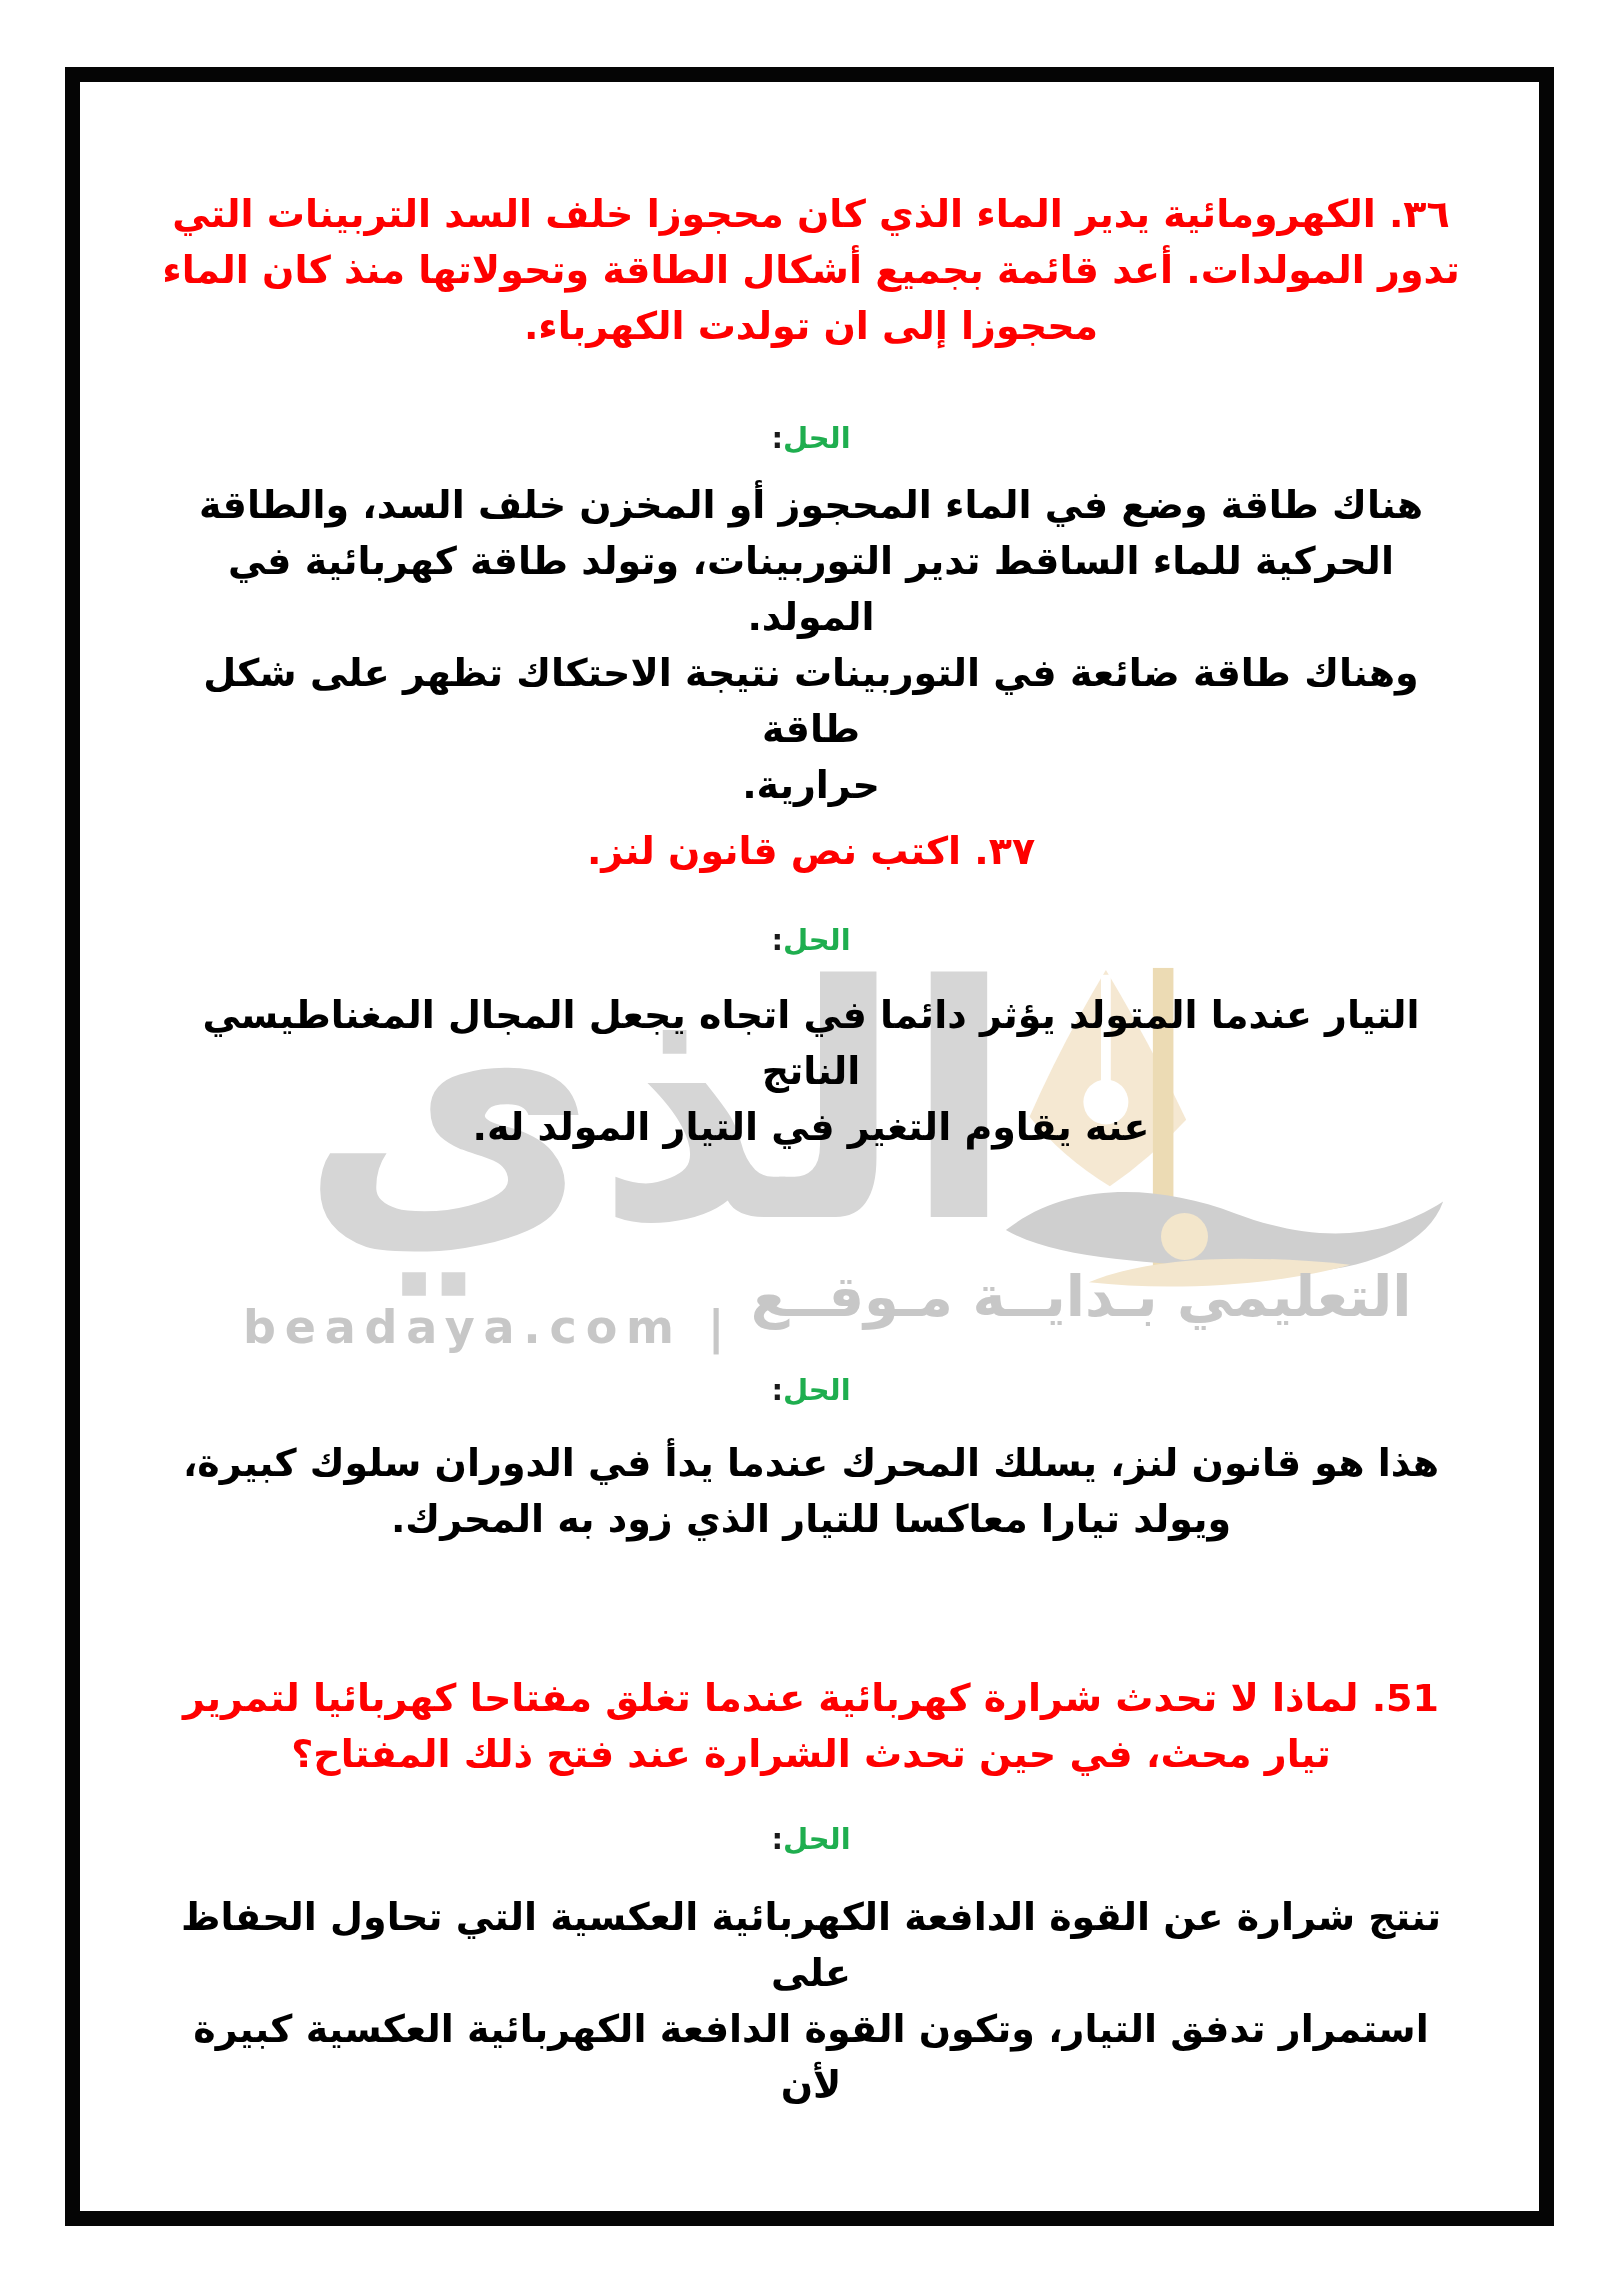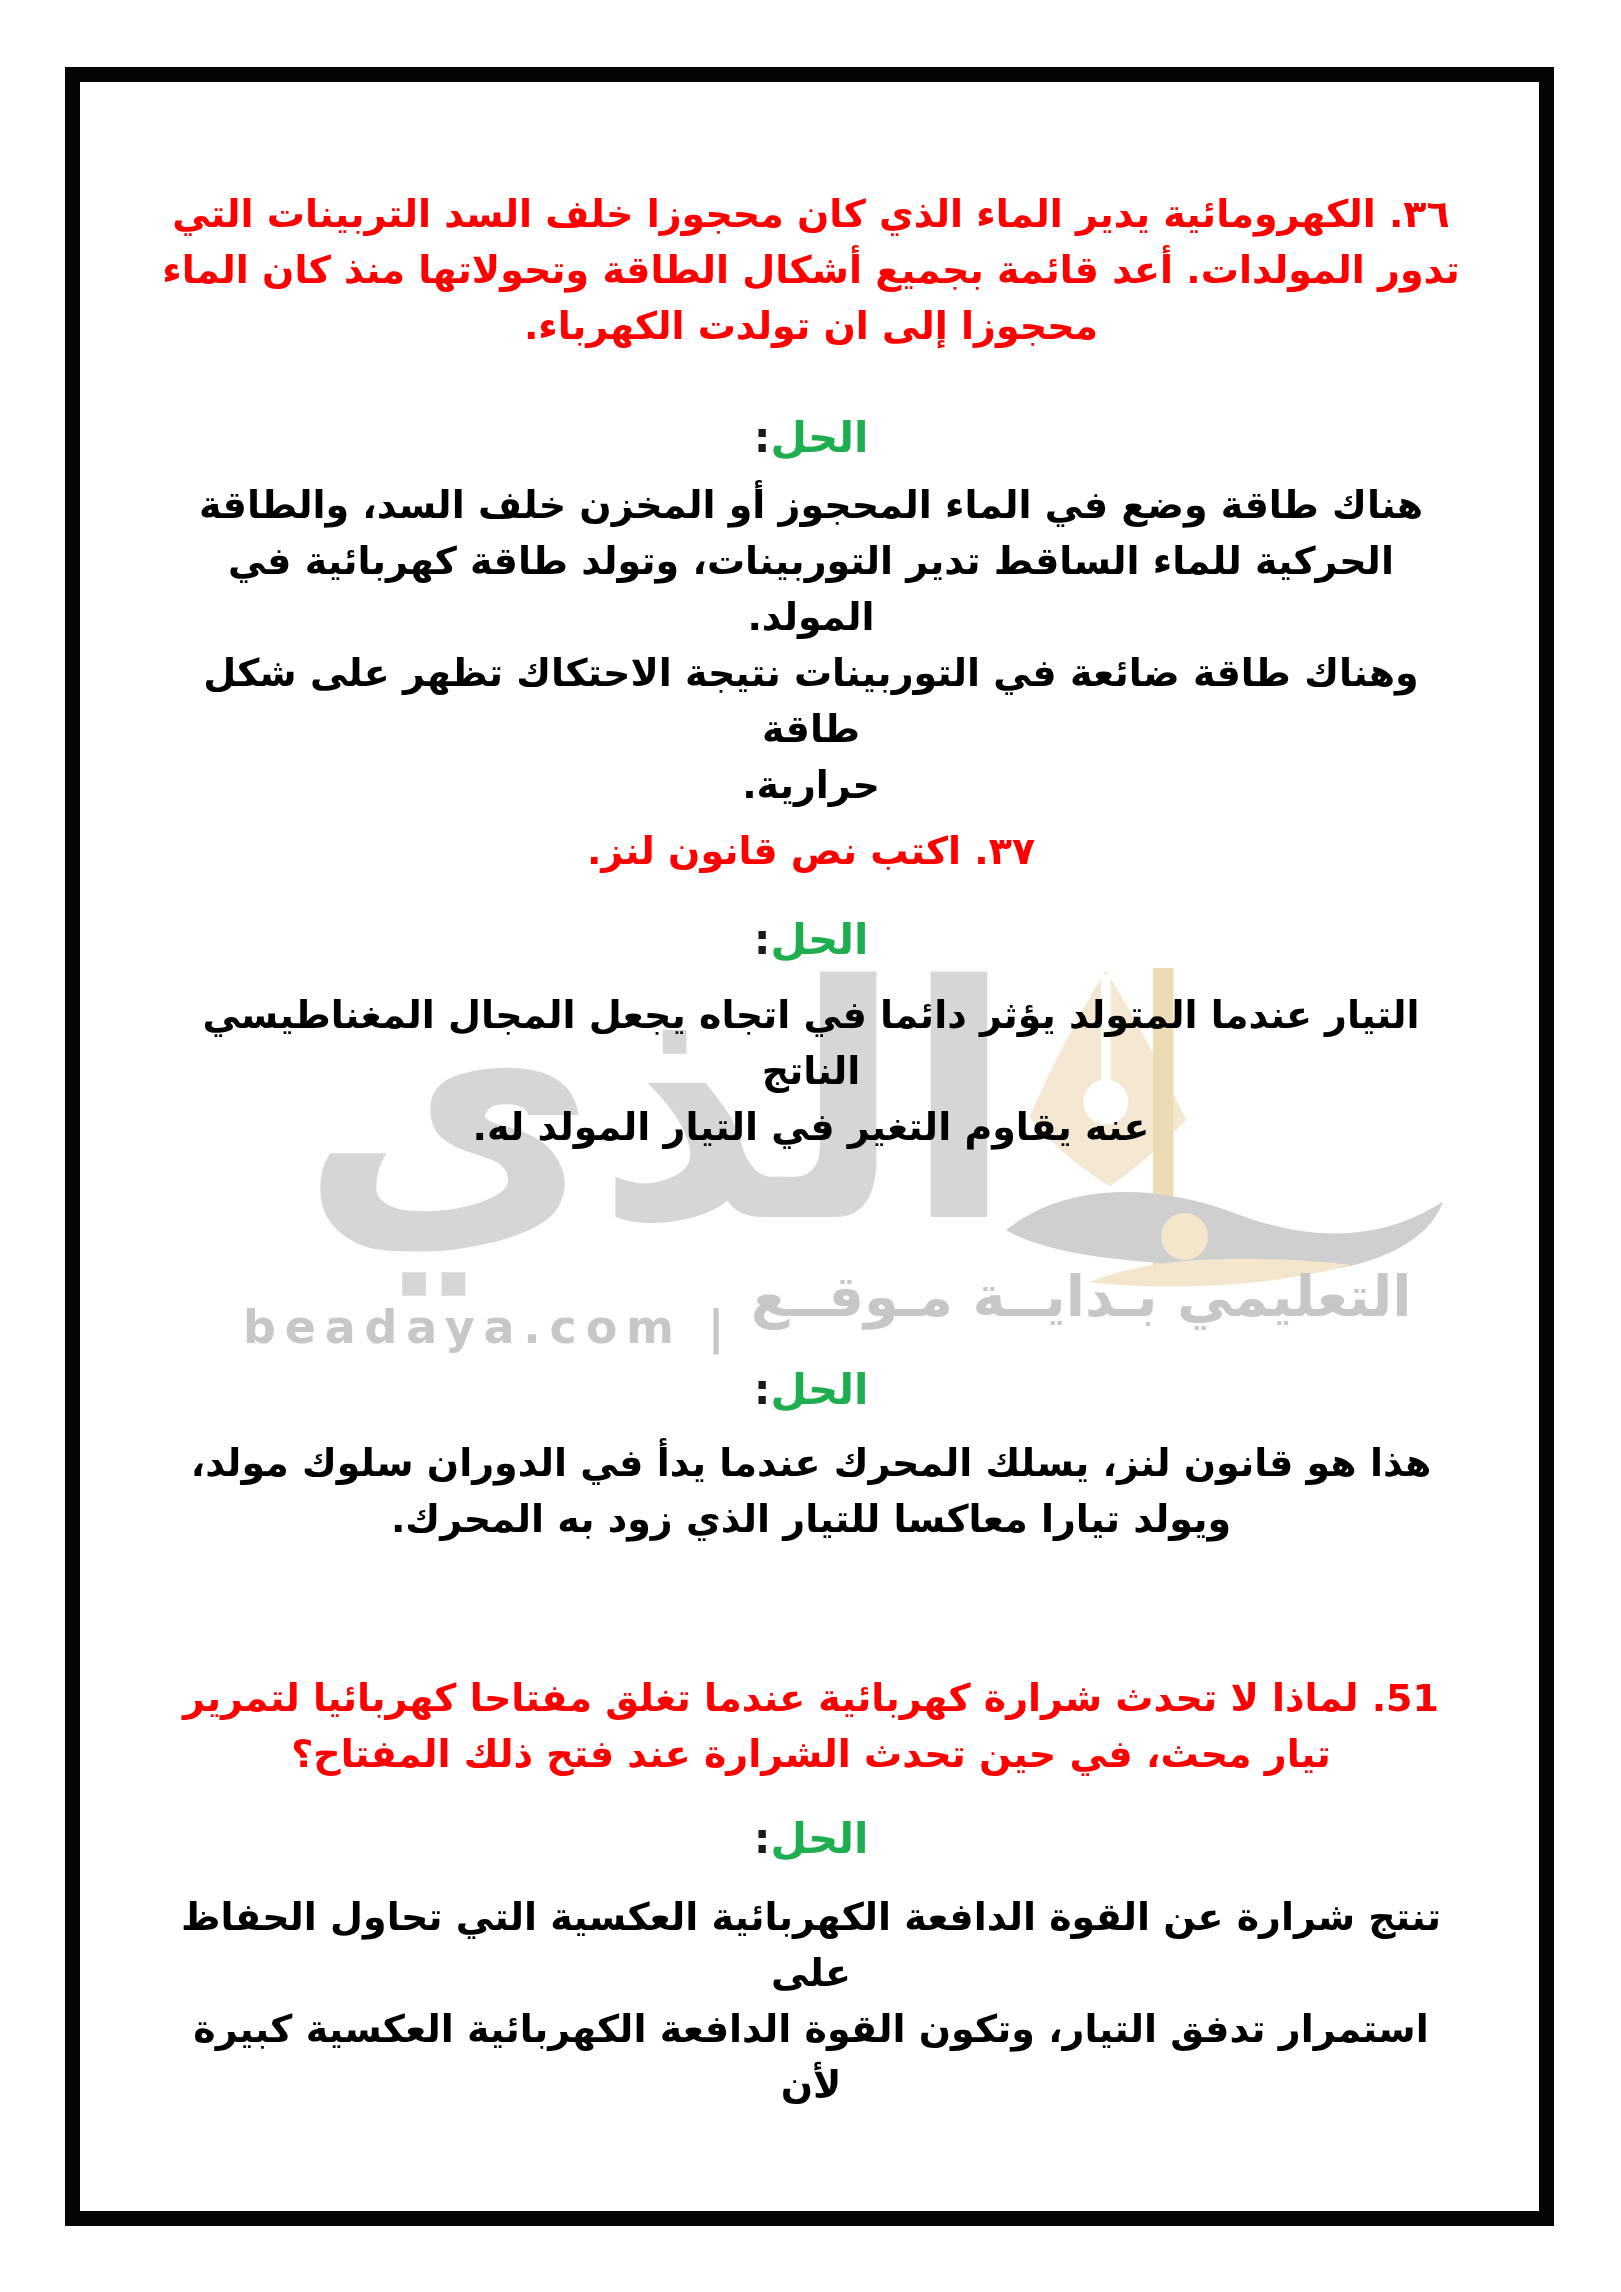--- a/index.html
+++ b/index.html
@@ -33,21 +33,21 @@
   .wm-site .arabic{font-size:56px; font-weight:bold; direction:ltr;}
   
   .content{position:absolute; inset:0; z-index:2;}
   .block{
     position:absolute; left:159px; width:1304px;
     direction:rtl; text-align:center; white-space:pre-line;
     font-weight:bold; font-size:38px; line-height:56px;
   }
   .question{color:#fe0000;}
   .answer{color:#000000;}
-  .sol{color:#1fae4f; font-size:42px;}
+  .sol{color:#1fae4f; font-size:29px;}
   .sol .colon{color:#1a1a1a;}
 </style>
 </head>
 <body>
 
 <div class="page">
 
   <div class="frame"></div>
 
   <div class="watermark">
@@ -86,21 +86,21 @@
 الحركية للماء الساقط تدير التوربينات، وتولد طاقة كهربائية في المولد.
 وهناك طاقة ضائعة في التوربينات نتيجة الاحتكاك تظهر على شكل طاقة
 حرارية.</div>
 
     <div class="block question" style="top:823px">٣٧. اكتب نص قانون لنز.</div>
     <div class="block sol" style="top:912px"><span>الحل</span><span class="colon">:</span></div>
     <div class="block answer" style="top:987px">التيار عندما المتولد يؤثر دائما في اتجاه يجعل المجال المغناطيسي الناتج
 عنه يقاوم التغير في التيار المولد له.</div>
 
     <div class="block sol" style="top:1362px"><span>الحل</span><span class="colon">:</span></div>
-    <div class="block answer" style="top:1435px">هذا هو قانون لنز، يسلك المحرك عندما يدأ في الدوران سلوك مولد،
+    <div class="block answer" style="top:1435px">هذا هو قانون لنز، يسلك المحرك عندما يدأ في الدوران سلوك كبيرة،
 ويولد تيارا معاكسا للتيار الذي زود به المحرك.</div>
 
     <div class="block question" style="top:1670px">51. لماذا لا تحدث شرارة كهربائية عندما تغلق مفتاحا كهربائيا لتمرير
 تيار محث، في حين تحدث الشرارة عند فتح ذلك المفتاح؟</div>
     <div class="block sol" style="top:1811px"><span>الحل</span><span class="colon">:</span></div>
     <div class="block answer" style="top:1889px">تنتج شرارة عن القوة الدافعة الكهربائية العكسية التي تحاول الحفاظ على
 استمرار تدفق التيار، وتكون القوة الدافعة الكهربائية العكسية كبيرة لأن</div>
 
   </div>
 </div>

